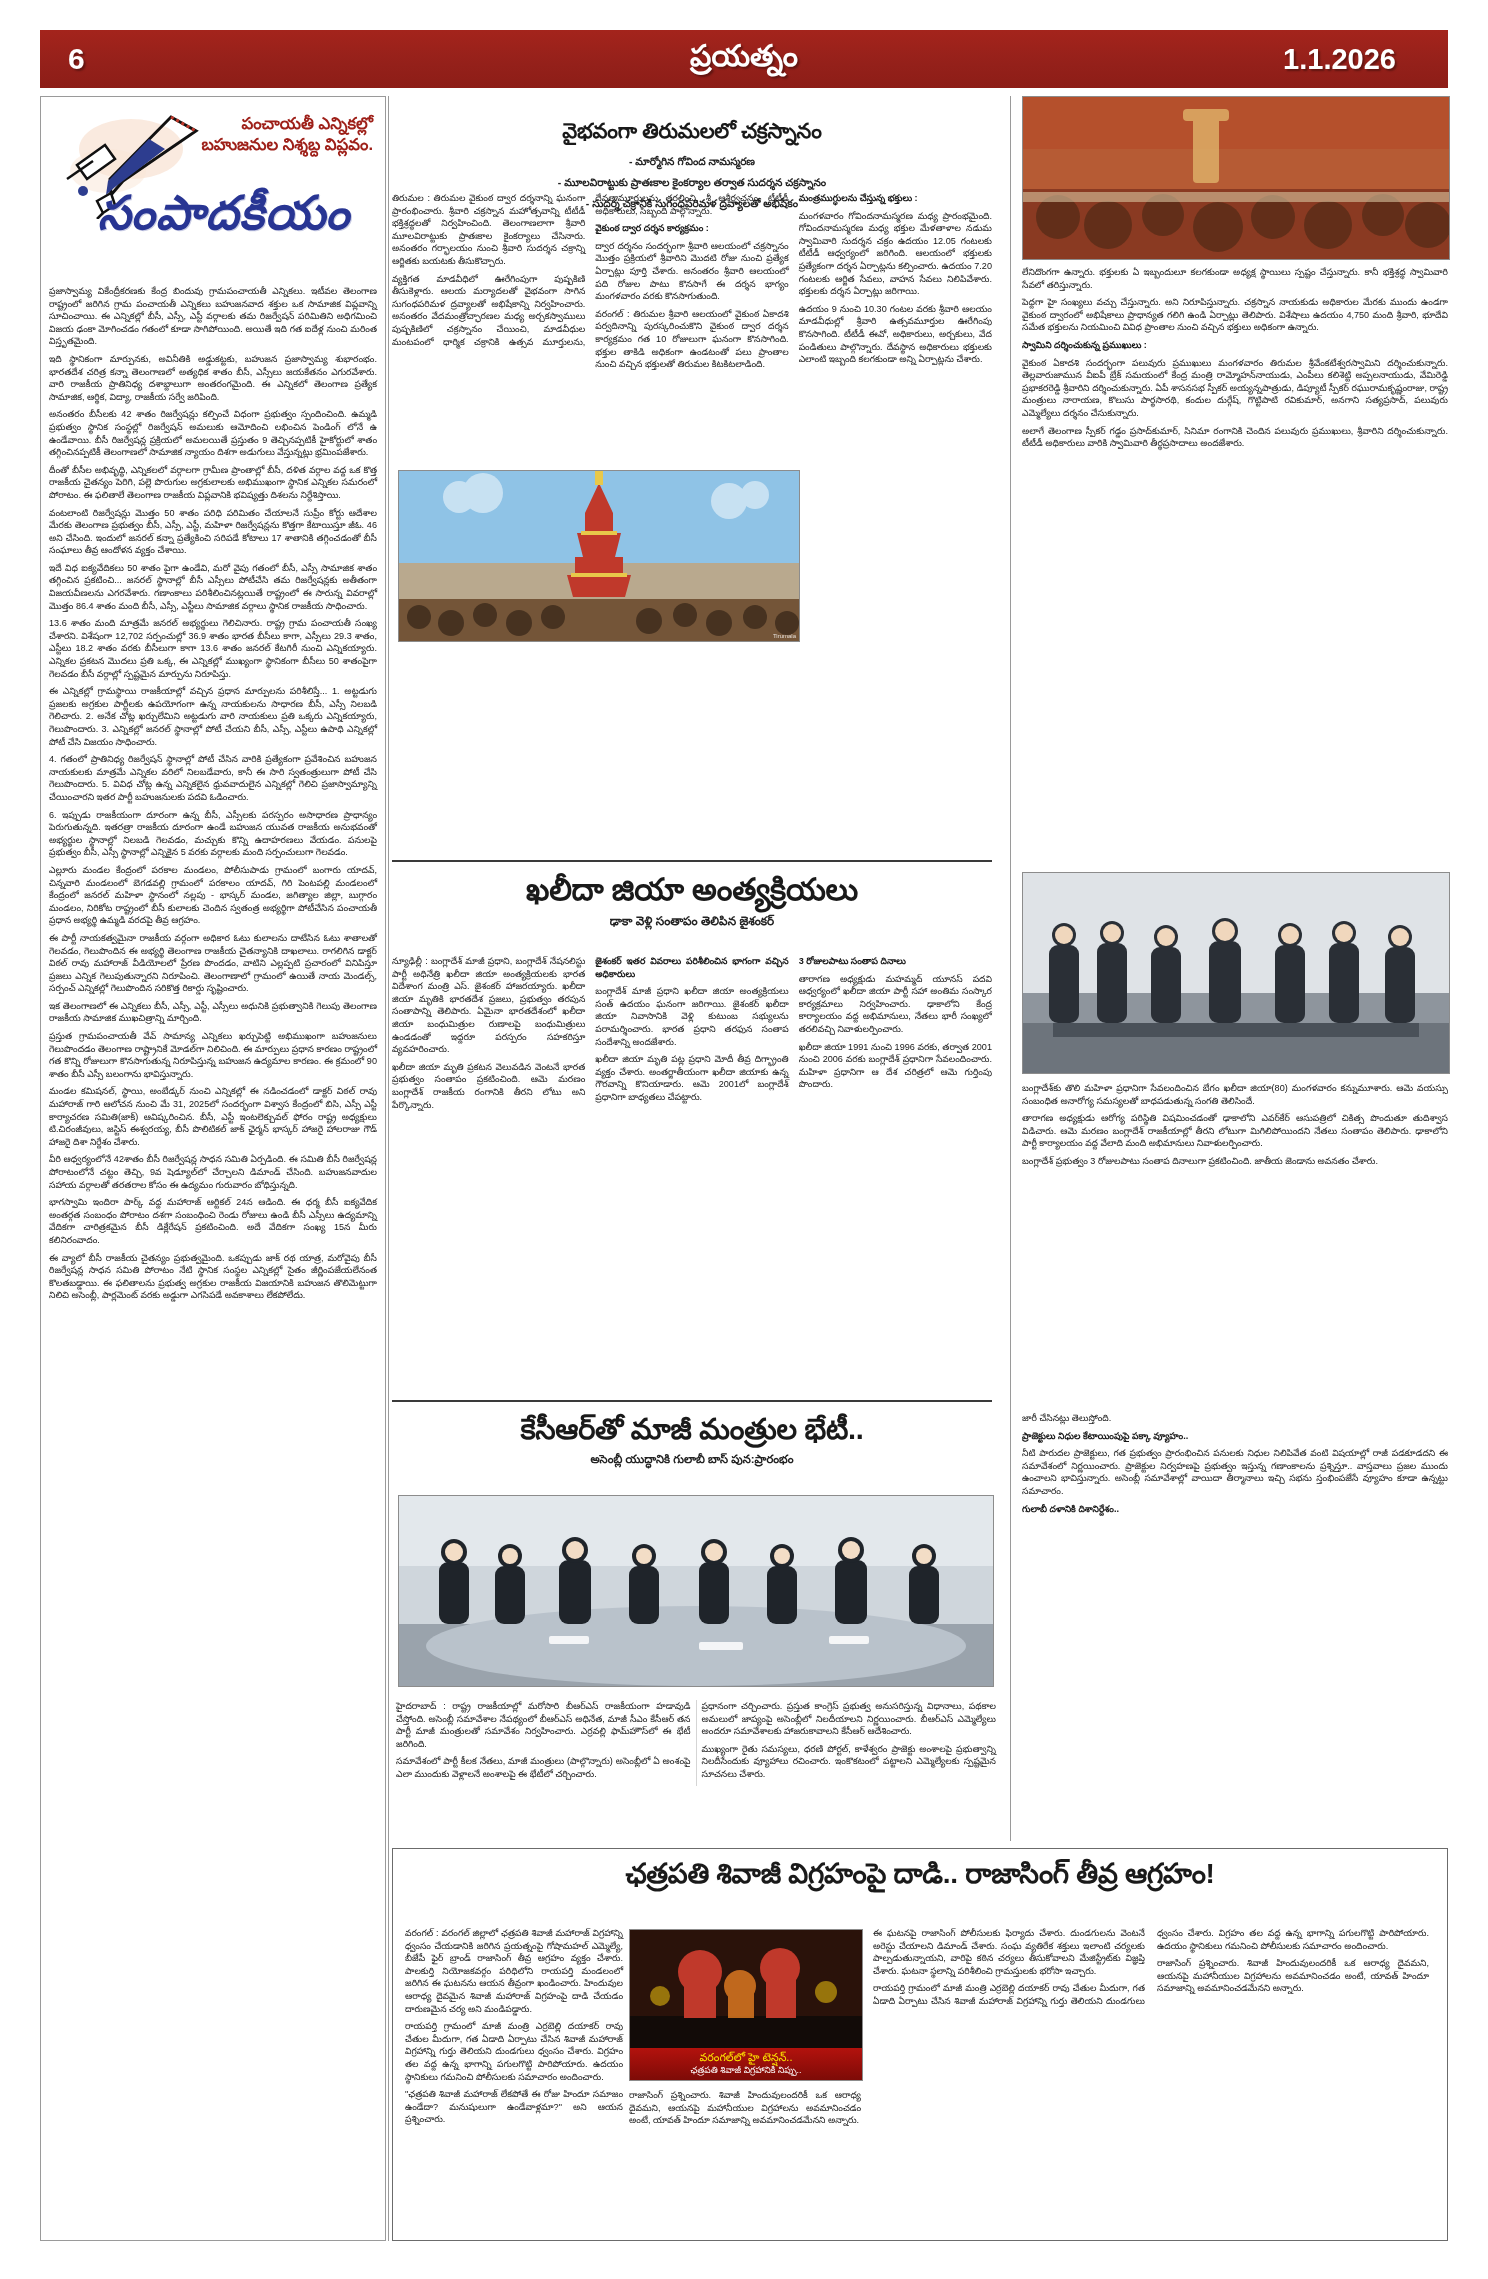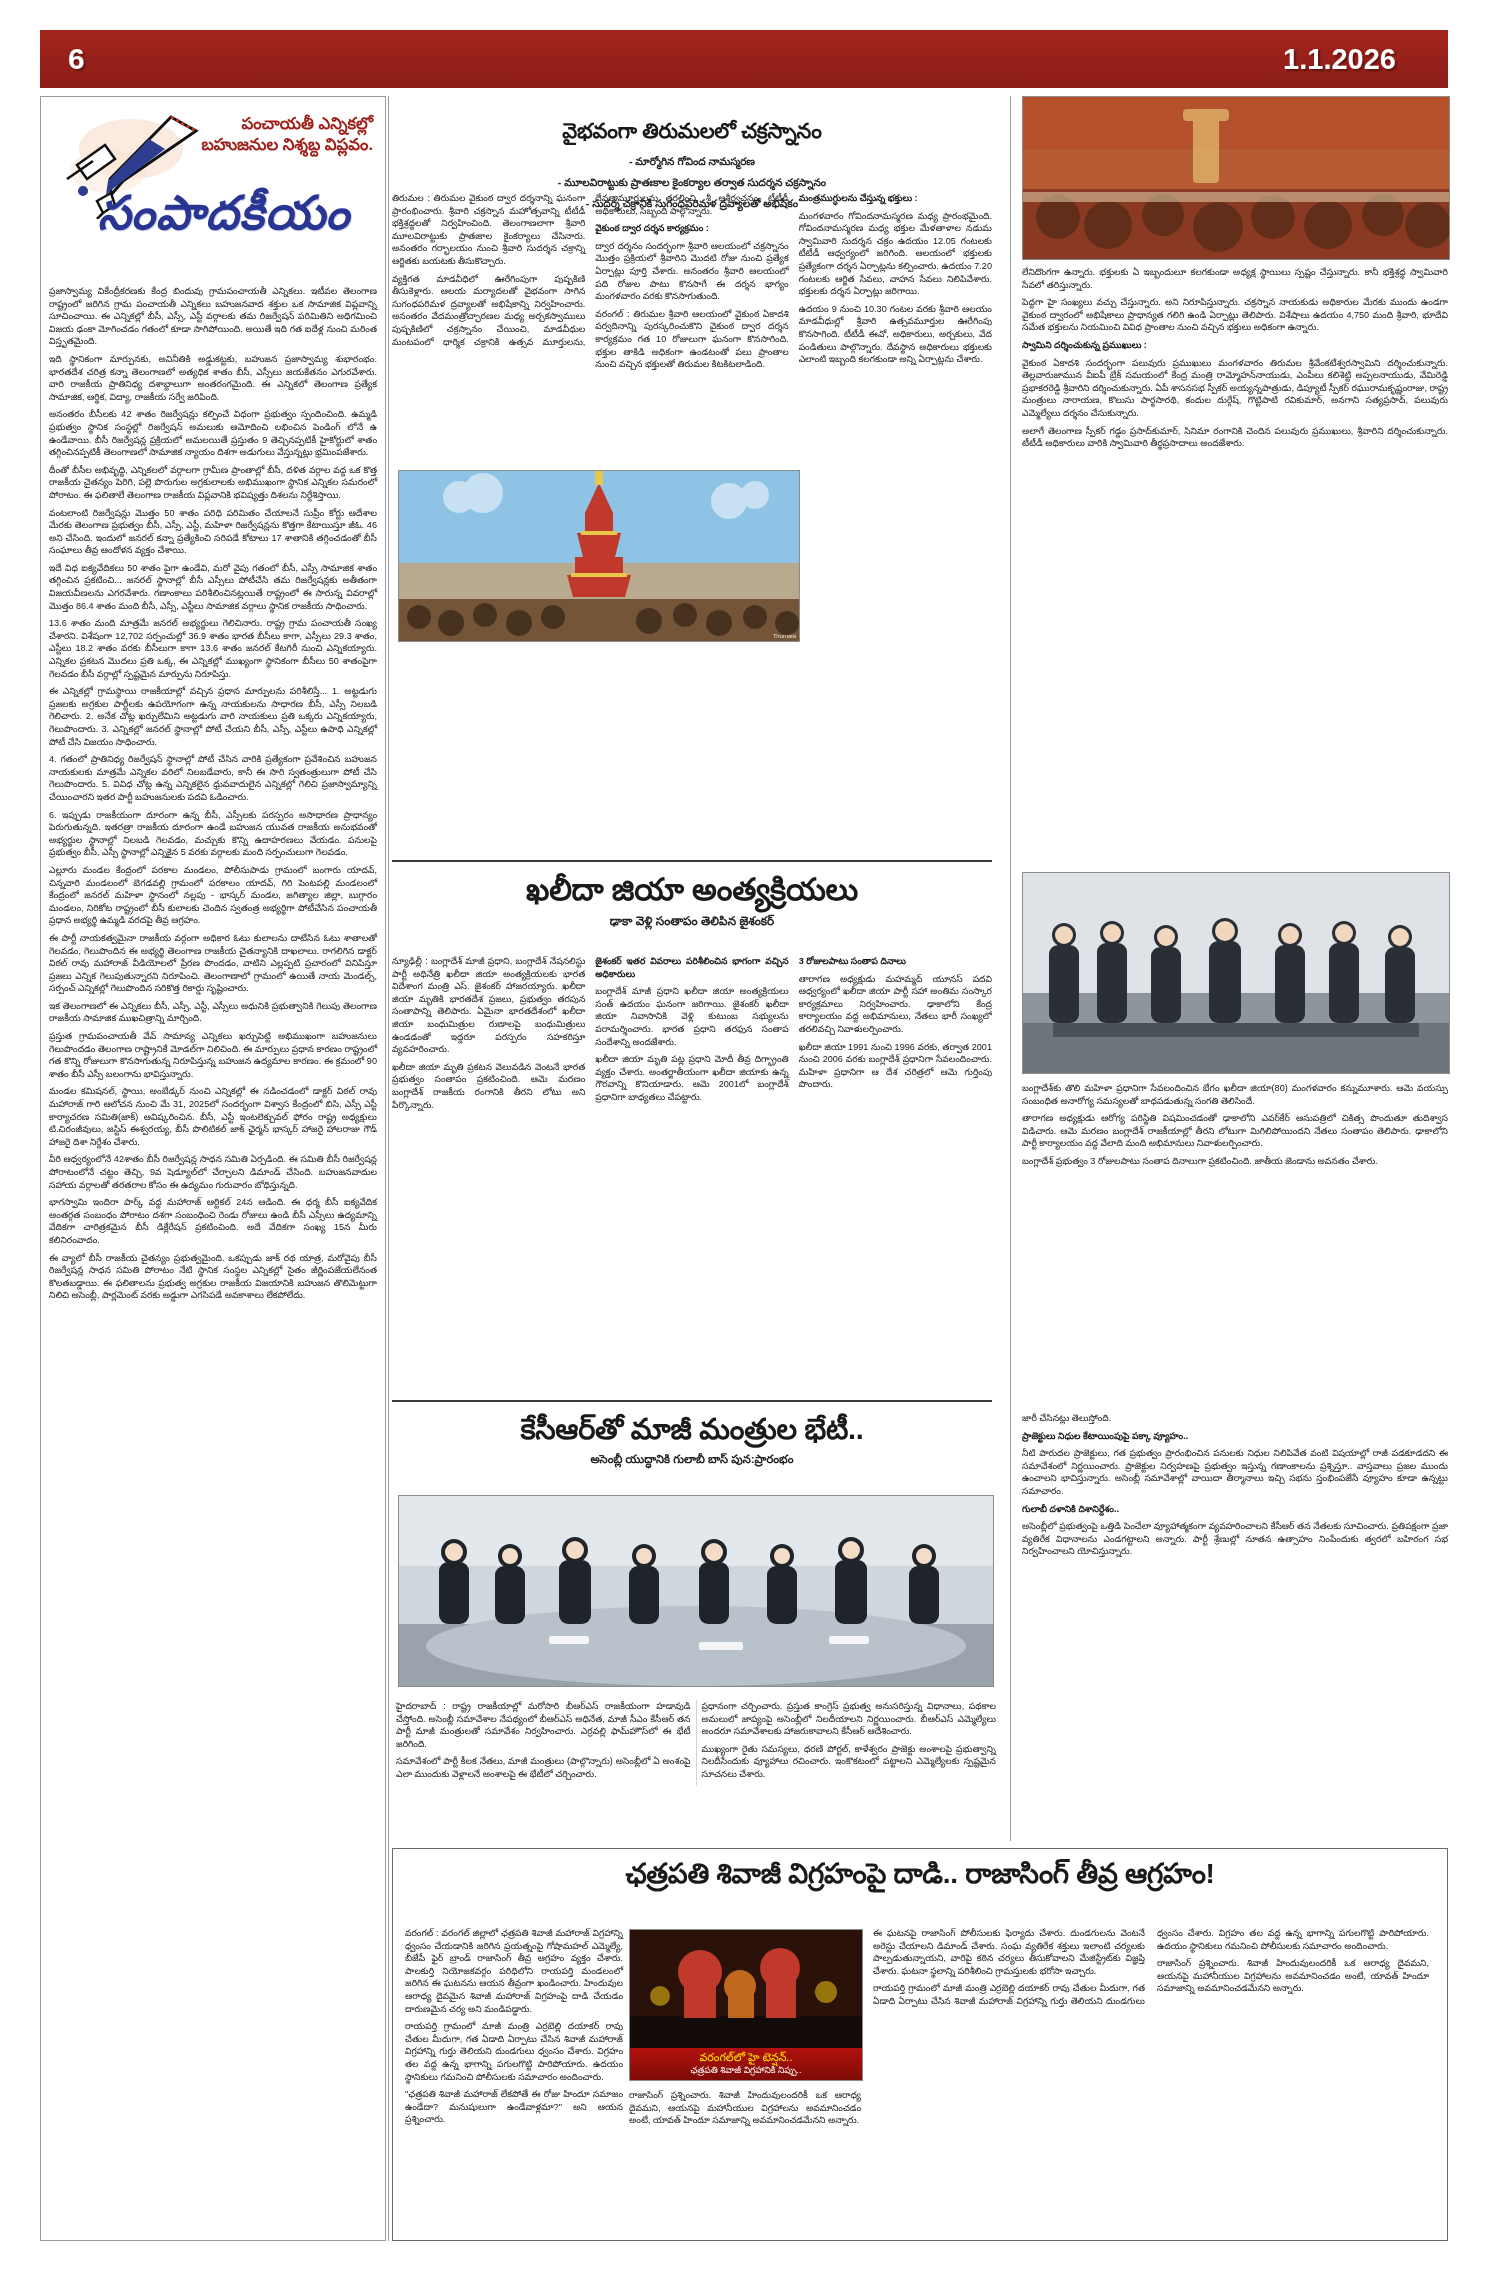--- a/index.html
+++ b/index.html
@@ -137,20 +137,21 @@
   }
   .tv-banner .l2{color:#fff;font-size:9px;}
 </style>
 </head>
 <body>
 
 <div class="page">
 
   <div class="masthead">
     <div class="pg">6</div>
+    <div class="title">ప్రయత్నం</div>
     <div class="date">1.1.2026</div>
   </div>
 
   <div class="edit-col">
     <div class="edit-logo">
 
       <svg class="pen-art" viewBox="0 0 150 110">
         <ellipse cx="78" cy="40" rx="52" ry="30" fill="#f6d9c4" opacity="0.55"></ellipse>
         <ellipse cx="55" cy="62" rx="38" ry="22" fill="#fae6d6" opacity="0.5"></ellipse>
         <path d="M118 8 L143 22 L70 72 L58 86 L57 70 Z" fill="none" stroke="#111" stroke-width="3"></path>
@@ -394,21 +395,20 @@
     <p>సమావేశంలో పార్టీ కీలక నేతలు, మాజీ మంత్రులు (పాల్గొన్నారు) అసెంబ్లీలో ఏ అంశంపై ఎలా ముందుకు వెళ్లాలనే అంశాలపై ఈ భేటీలో చర్చించారు.</p>
     <p>ప్రధానంగా చర్చించారు. ప్రస్తుత కాంగ్రెస్ ప్రభుత్వ అనుసరిస్తున్న విధానాలు, పథకాల అమలులో జాప్యంపై అసెంబ్లీలో నిలదీయాలని నిర్ణయించారు. బీఆర్ఎస్ ఎమ్మెల్యేలు అందరూ సమావేశాలకు హాజరుకావాలని కేసీఆర్ ఆదేశించారు.</p>
     <p>ముఖ్యంగా రైతు సమస్యలు, ధరణి పోర్టల్, కాళేశ్వరం ప్రాజెక్టు అంశాలపై ప్రభుత్వాన్ని నిలదీసేందుకు వ్యూహాలు రచించారు. ఇంకొకటంలో పట్టాలని ఎమ్మెల్యేలకు స్పష్టమైన సూచనలు చేశారు.</p>
   </div>
 
   <div style="position:absolute;left:1022px;top:1412px;width:426px;" class="body-text">
     <p>జారీ చేసినట్లు తెలుస్తోంది.</p>
     <p class="sub-h">ప్రాజెక్టులు నిధుల కేటాయింపుపై పక్కా వ్యూహం..</p>
     <p>నీటి పారుదల ప్రాజెక్టులు, గత ప్రభుత్వం ప్రారంభించిన పనులకు నిధుల నిలిపివేత వంటి విషయాల్లో రాజీ పడకూడదని ఈ సమావేశంలో నిర్ణయించారు. ప్రాజెక్టుల నిర్వహణపై ప్రభుత్వం ఇస్తున్న గణాంకాలను ప్రశ్నిస్తూ.. వాస్తవాలు ప్రజల ముందు ఉంచాలని భావిస్తున్నారు. అసెంబ్లీ సమావేశాల్లో వాయిదా తీర్మానాలు ఇచ్చి సభను స్తంభింపజేసే వ్యూహం కూడా ఉన్నట్టు సమాచారం.</p>
     <p class="sub-h">గులాబీ దళానికి దిశానిర్దేశం..</p>
-    <p>అసెంబ్లీలో ప్రభుత్వంపై ఒత్తిడి పెంచేలా వ్యూహాత్మకంగా వ్యవహరించాలని కేసీఆర్ తన నేతలకు సూచించారు. ప్రతిపక్షంగా ప్రజా వ్యతిరేక విధానాలను ఎండగట్టాలని అన్నారు. పార్టీ శ్రేణుల్లో నూతన ఉత్సాహం నింపేందుకు త్వరలో బహిరంగ సభ నిర్వహించాలని యోచిస్తున్నారు.</p>
   </div>
 
   <div class="box" style="position:absolute;left:392px;top:1848px;width:1056px;height:393px;padding:8px 12px;">
     <div class="headline hdr4" style="margin-bottom:17px;">ఛత్రపతి శివాజీ విగ్రహంపై దాడి.. రాజాసింగ్ తీవ్ర ఆగ్రహం!</div>
 
     <div class="photo ph-tv" style="position:absolute;left:236px;top:80px;width:232px;height:150px;">
       <svg width="232" height="150" viewBox="0 0 232 150">
         <rect width="232" height="150" fill="#120b08"></rect>
         <rect y="0" width="232" height="86" fill="#2a120a"></rect>
         <g fill="#c0392b">

